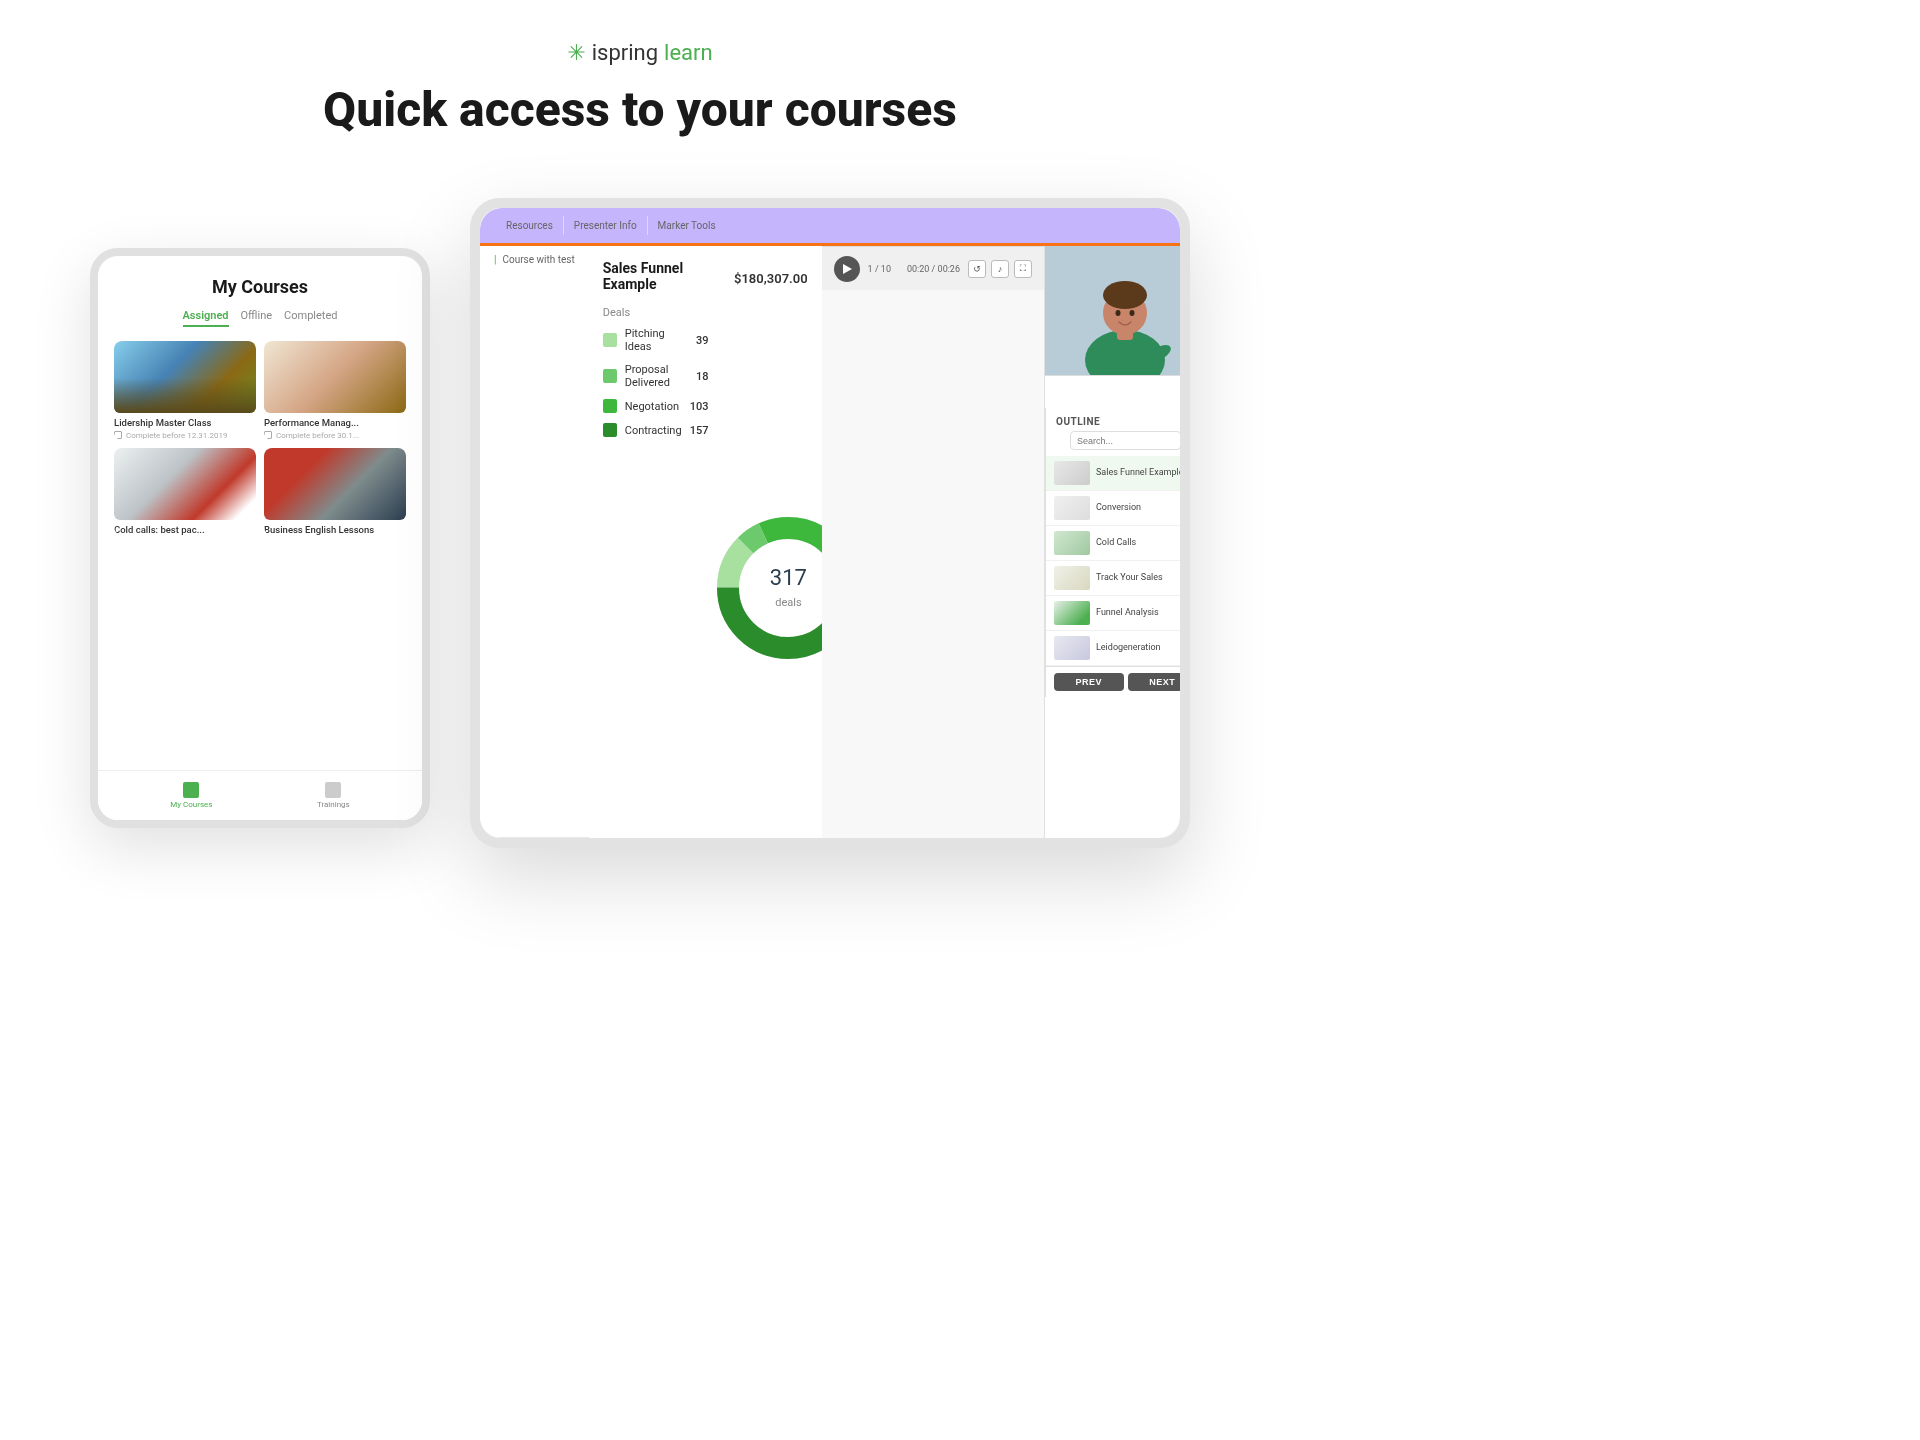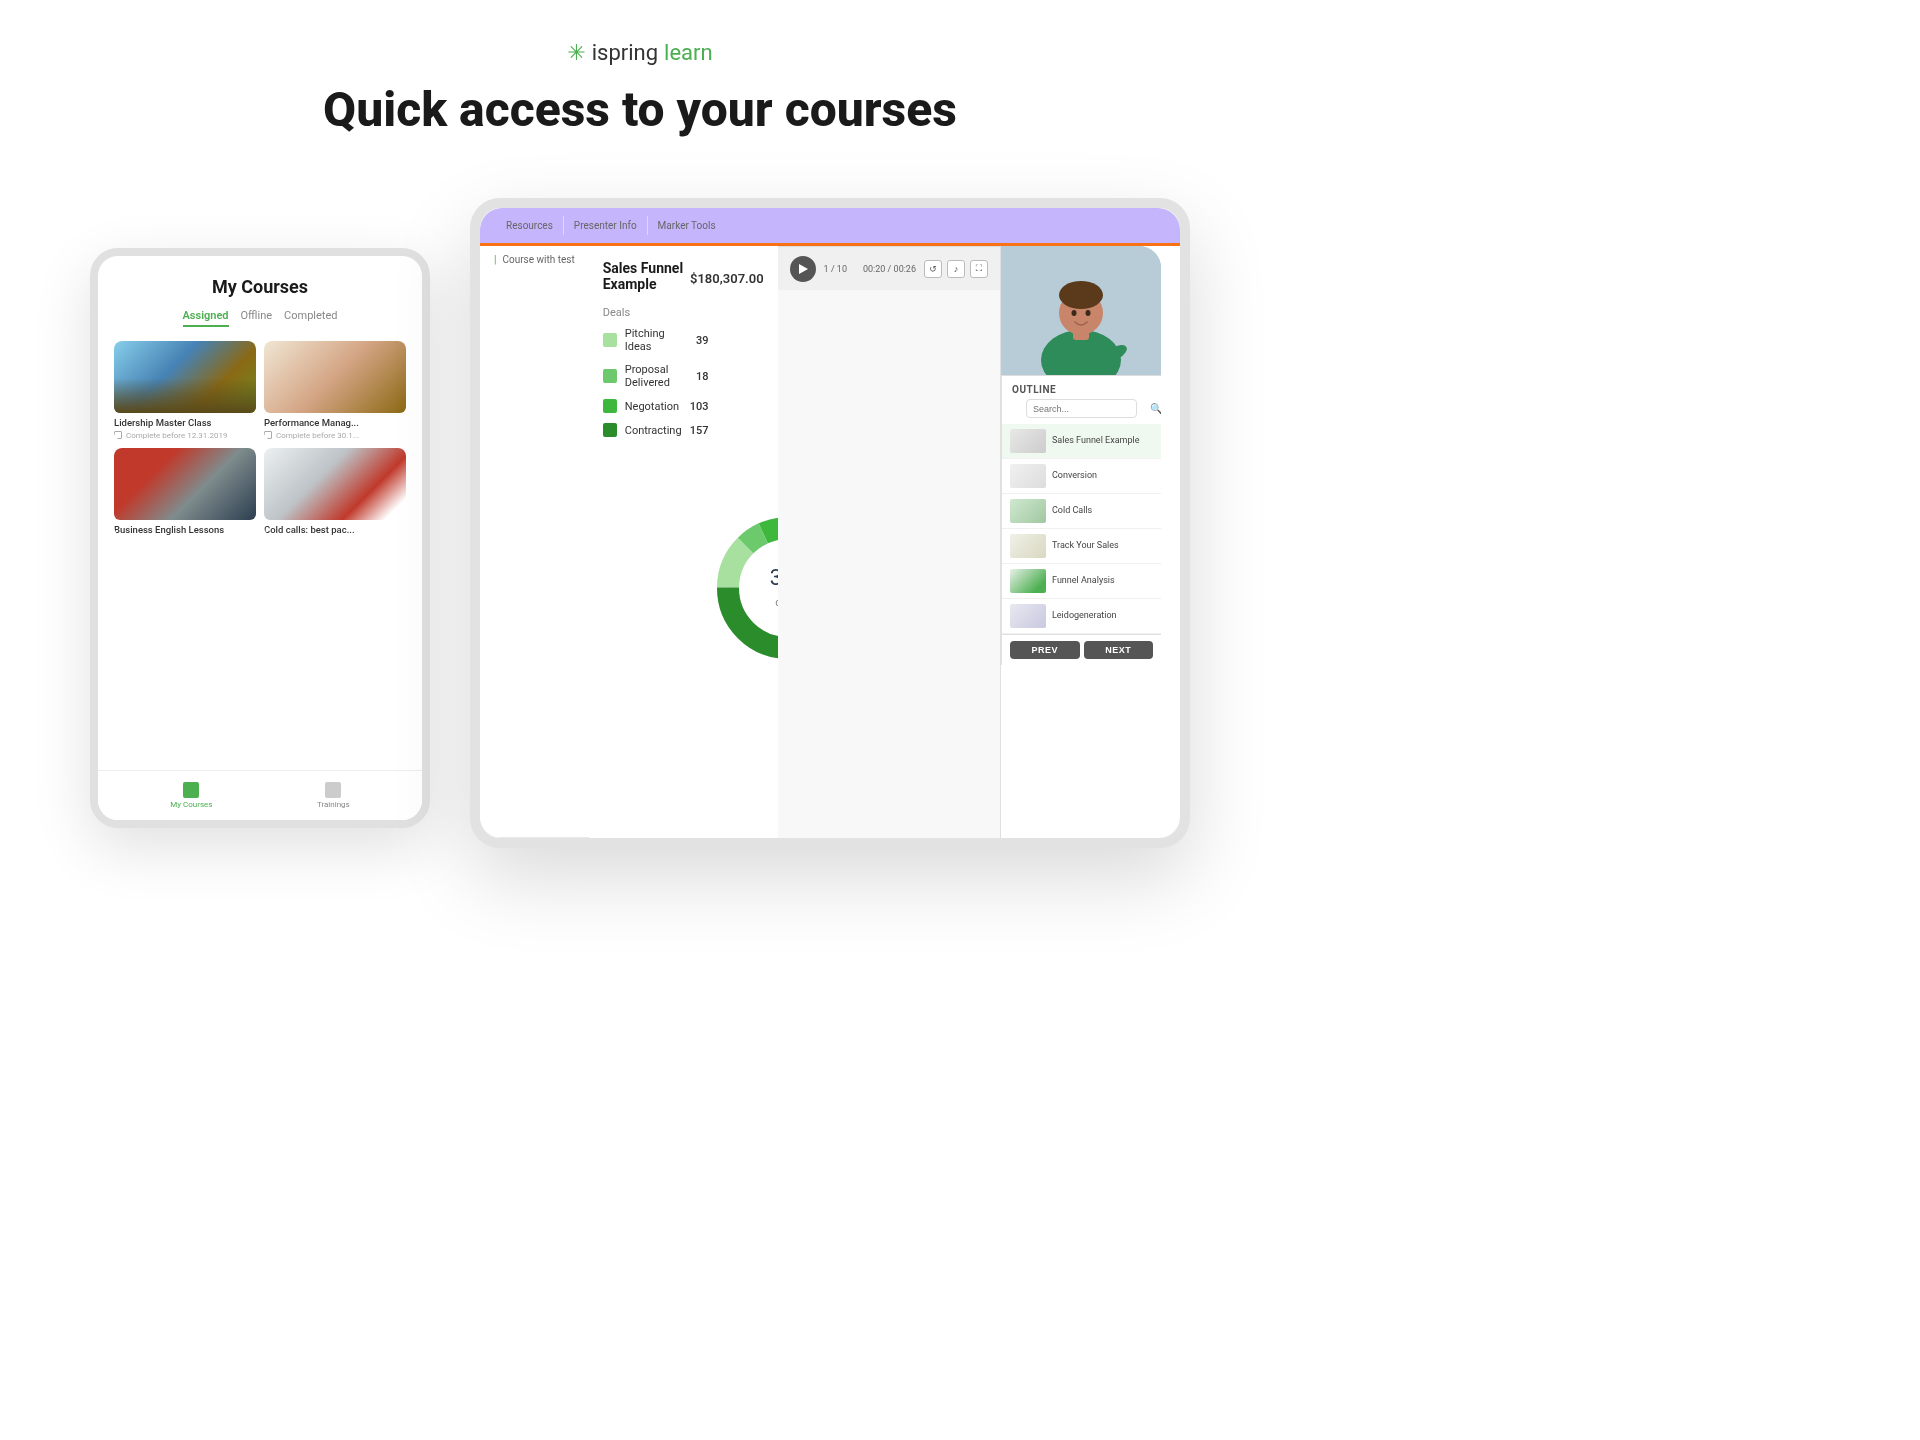--- a/index.html
+++ b/index.html
@@ -532,24 +532,25 @@
       background: #555;
       color: #fff;
     }
     .next-btn {
       background: #555;
       color: #fff;
     }
 
     
     .right-panel {
-      width: 180px;
+      width: 136px;
       display: flex;
       flex-direction: column;
       border-left: 1px solid #e0e0e0;
+      gap: 32px;
     }
 
   </style>
 </head>
 <body>
 
 <div class="header">
   <div class="logo">
     <span class="logo-icon">✳</span>
     <span class="logo-text-spring">ispring</span>
@@ -579,26 +580,26 @@
         </div>
         <div class="course-card">
           <div class="img-student"></div>
           <div class="course-label">Performance Manag...</div>
           <div class="course-meta">
             <span class="calendar-icon"></span>
             <span>Complete before 30.1...</span>
           </div>
         </div>
         <div class="course-card">
+          <div class="img-snow"></div>
+          <div class="course-label">Cold calls: best pac...</div>
+        </div>
+        <div class="course-card">
           <div class="img-london"></div>
           <div class="course-label">Business English Lessons</div>
-        </div>
-        <div class="course-card">
-          <div class="img-snow"></div>
-          <div class="course-label">Cold calls: best pac...</div>
         </div>
       </div>
     </div>
     <div class="tablet-left-footer">
       <div class="footer-nav-item">
         <div class="footer-icon"></div>
         <span>My Courses</span>
       </div>
       <div class="footer-nav-item">
         <div class="footer-icon" style="background:#ccc;"></div>

